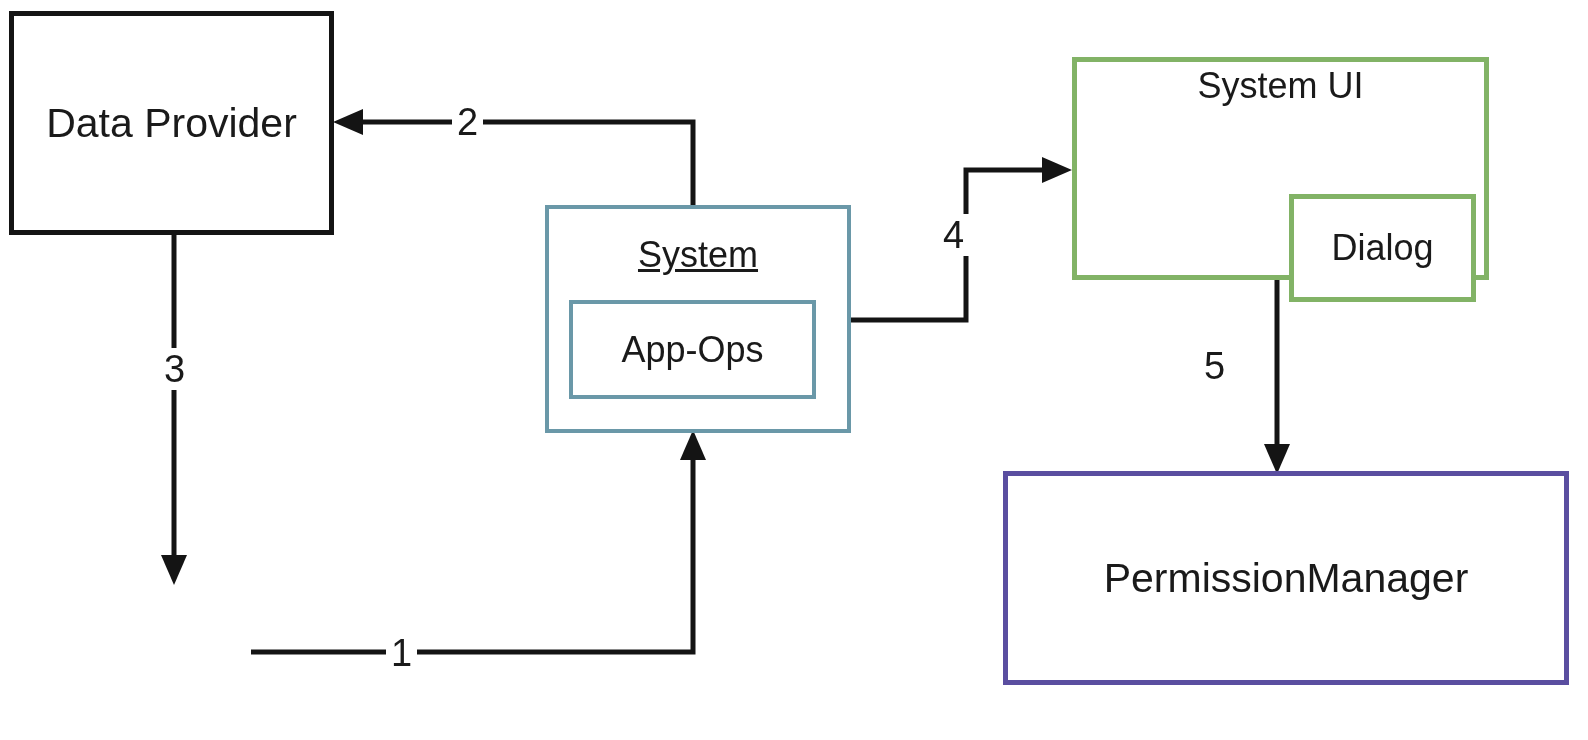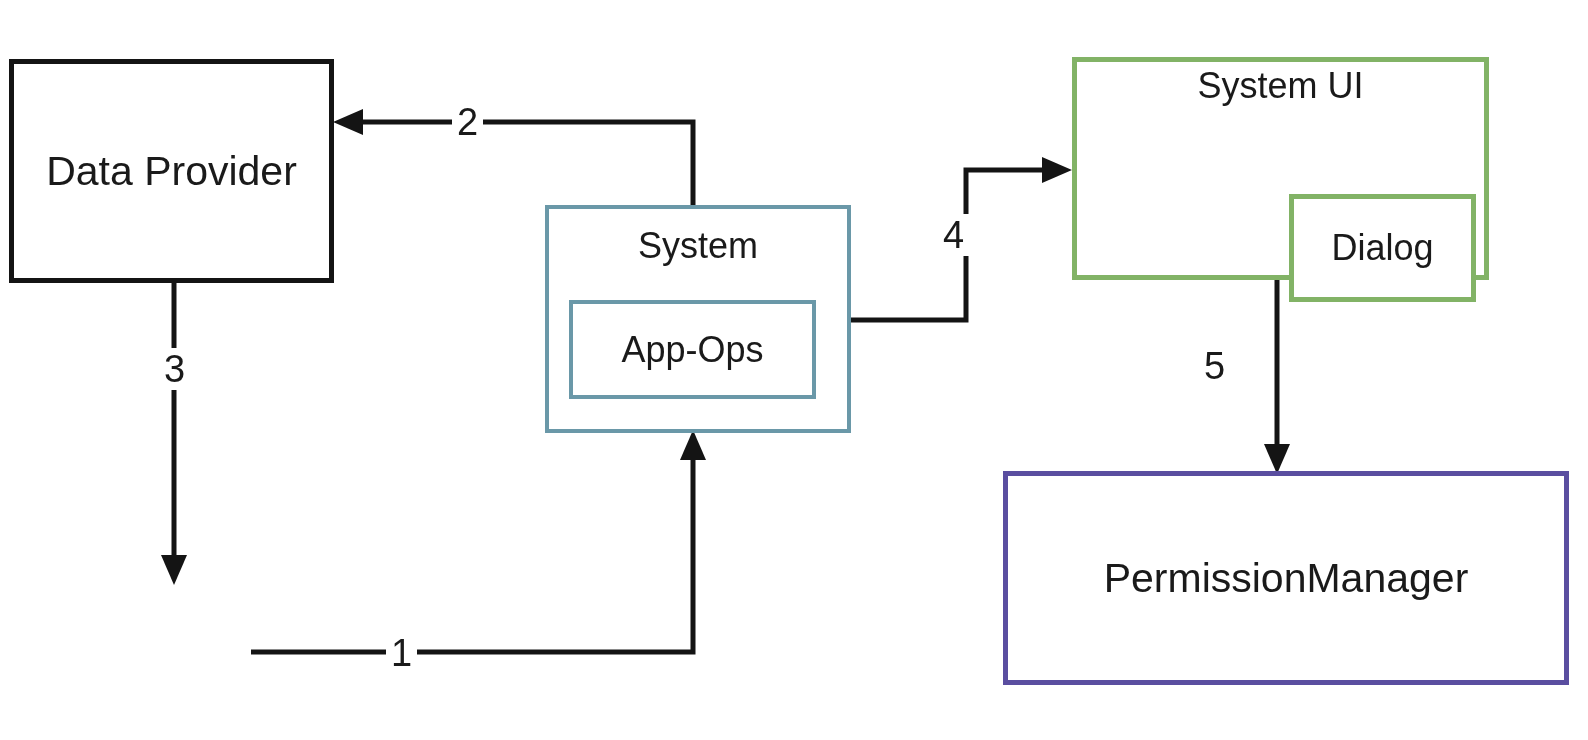--- a/index.html
+++ b/index.html
@@ -27,37 +27,36 @@
     color: #1a1a1a;
     white-space: nowrap;
     line-height: 1;
   }
 
   
   #node-data-provider {
     left: 9px; top: 11px; width: 325px; height: 224px;
     border: 5px solid #141414;
     align-items: center;
-    margin-top: 48px;
   }
   #node-data-provider .node-label { font-size: 41px; }
 
   #node-app {
     left: 99px; top: 583px; width: 152px; height: 136px;
     border: 4px solid #d98b85;
     align-items: center;
   }
   #node-app .node-label { font-size: 36px; }
 
   #node-system {
     left: 545px; top: 205px; width: 306px; height: 228px;
     border: 4px solid #6a98a8;
     align-items: flex-start;
   }
-  #node-system .node-label { font-size: 36px; margin-top: 19px; }
+  #node-system .node-label { font-size: 36px; margin-top: 28px; text-decoration: underline; }
 
   #node-app-ops {
     left: 569px; top: 300px; width: 247px; height: 99px;
     border: 4px solid #6a98a8;
     align-items: center;
   }
   #node-app-ops .node-label { font-size: 36px; }
 
   #node-system-ui {
     left: 1072px; top: 57px; width: 417px; height: 223px;

